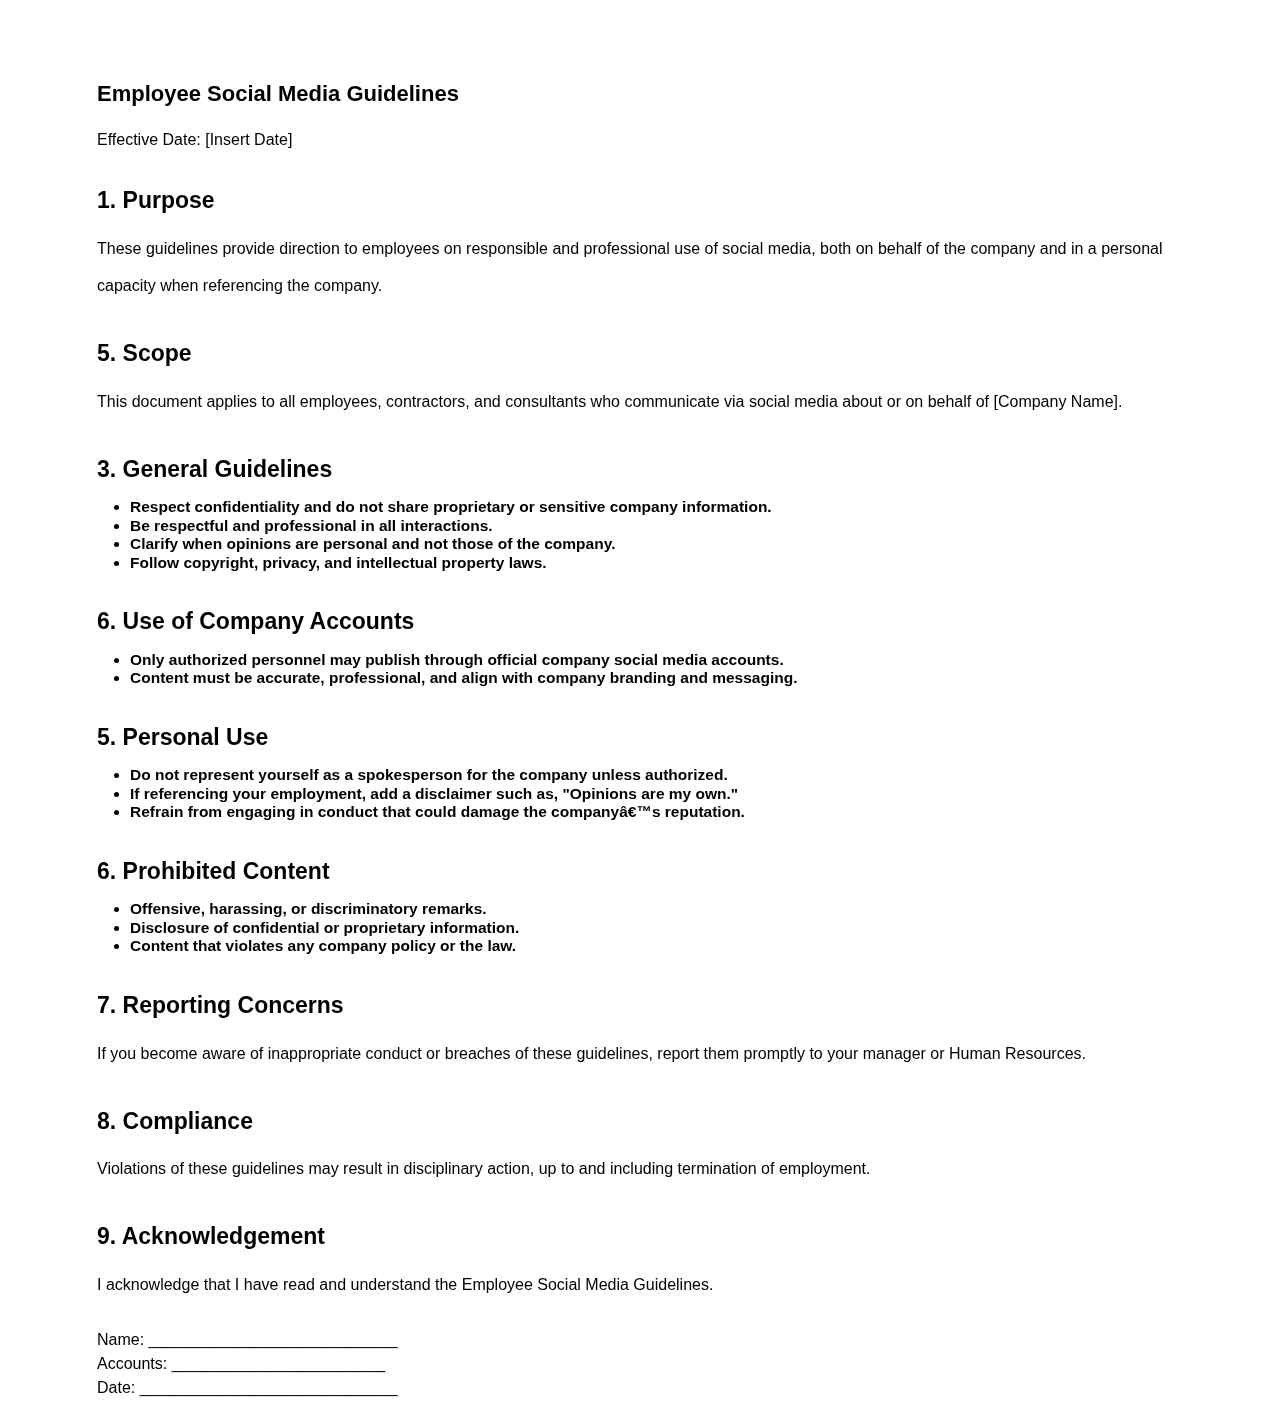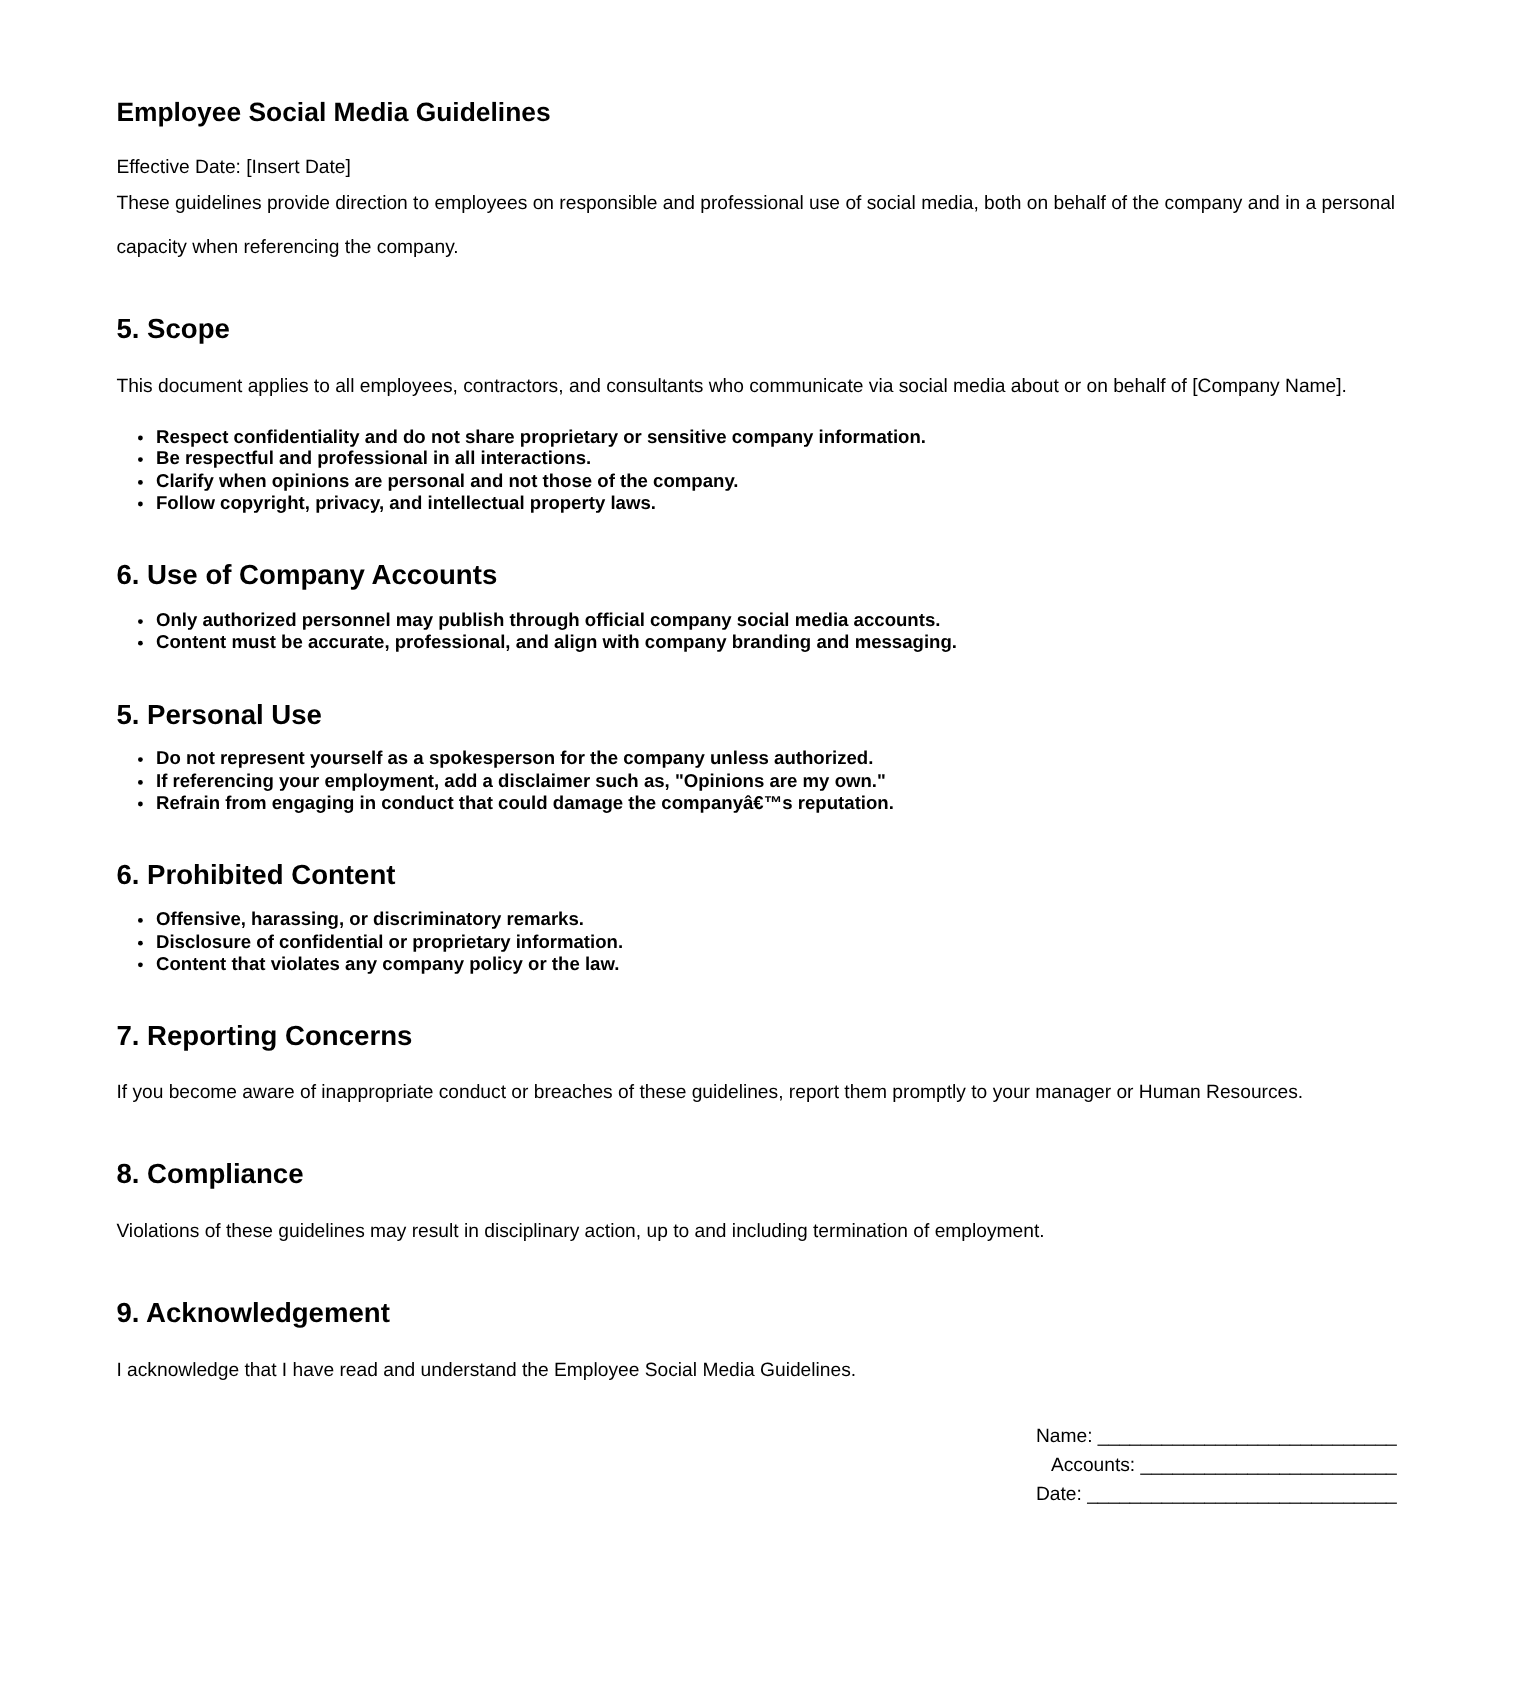--- a/index.html
+++ b/index.html
@@ -46,41 +46,42 @@
   ul.bullet-list li {
     line-height: 18.5px;
     font-size: 15.5px;
   }
   .signature-block {
     margin-top: 25px;
   }
   .sig-line {
     line-height: 24px;
     white-space: pre;
-    text-align: right;
   }
 </style>
 </head>
 <body>
 
 <div class="page">
 
   <h1>Employee Social Media Guidelines</h1>
   <p class="effective-date">Effective Date: [Insert Date]</p>
 
   <section>
+    <h2>1. Purpose</h2>
     <p class="body-text">These guidelines provide direction to employees on responsible and professional use of social media, both on behalf of the company and in a personal capacity when referencing the company.</p>
   </section>
 
   <section>
     <h2>5. Scope</h2>
     <p class="body-text">This document applies to all employees, contractors, and consultants who communicate via social media about or on behalf of [Company Name].</p>
   </section>
 
   <section>
+    <h2>3. General Guidelines</h2>
     <ul class="bullet-list">
       <li>Respect confidentiality and do not share proprietary or sensitive company information.</li>
       <li>Be respectful and professional in all interactions.</li>
       <li>Clarify when opinions are personal and not those of the company.</li>
       <li>Follow copyright, privacy, and intellectual property laws.</li>
     </ul>
   </section>
 
   <section>
     <h2>6. Use of Company Accounts</h2>

